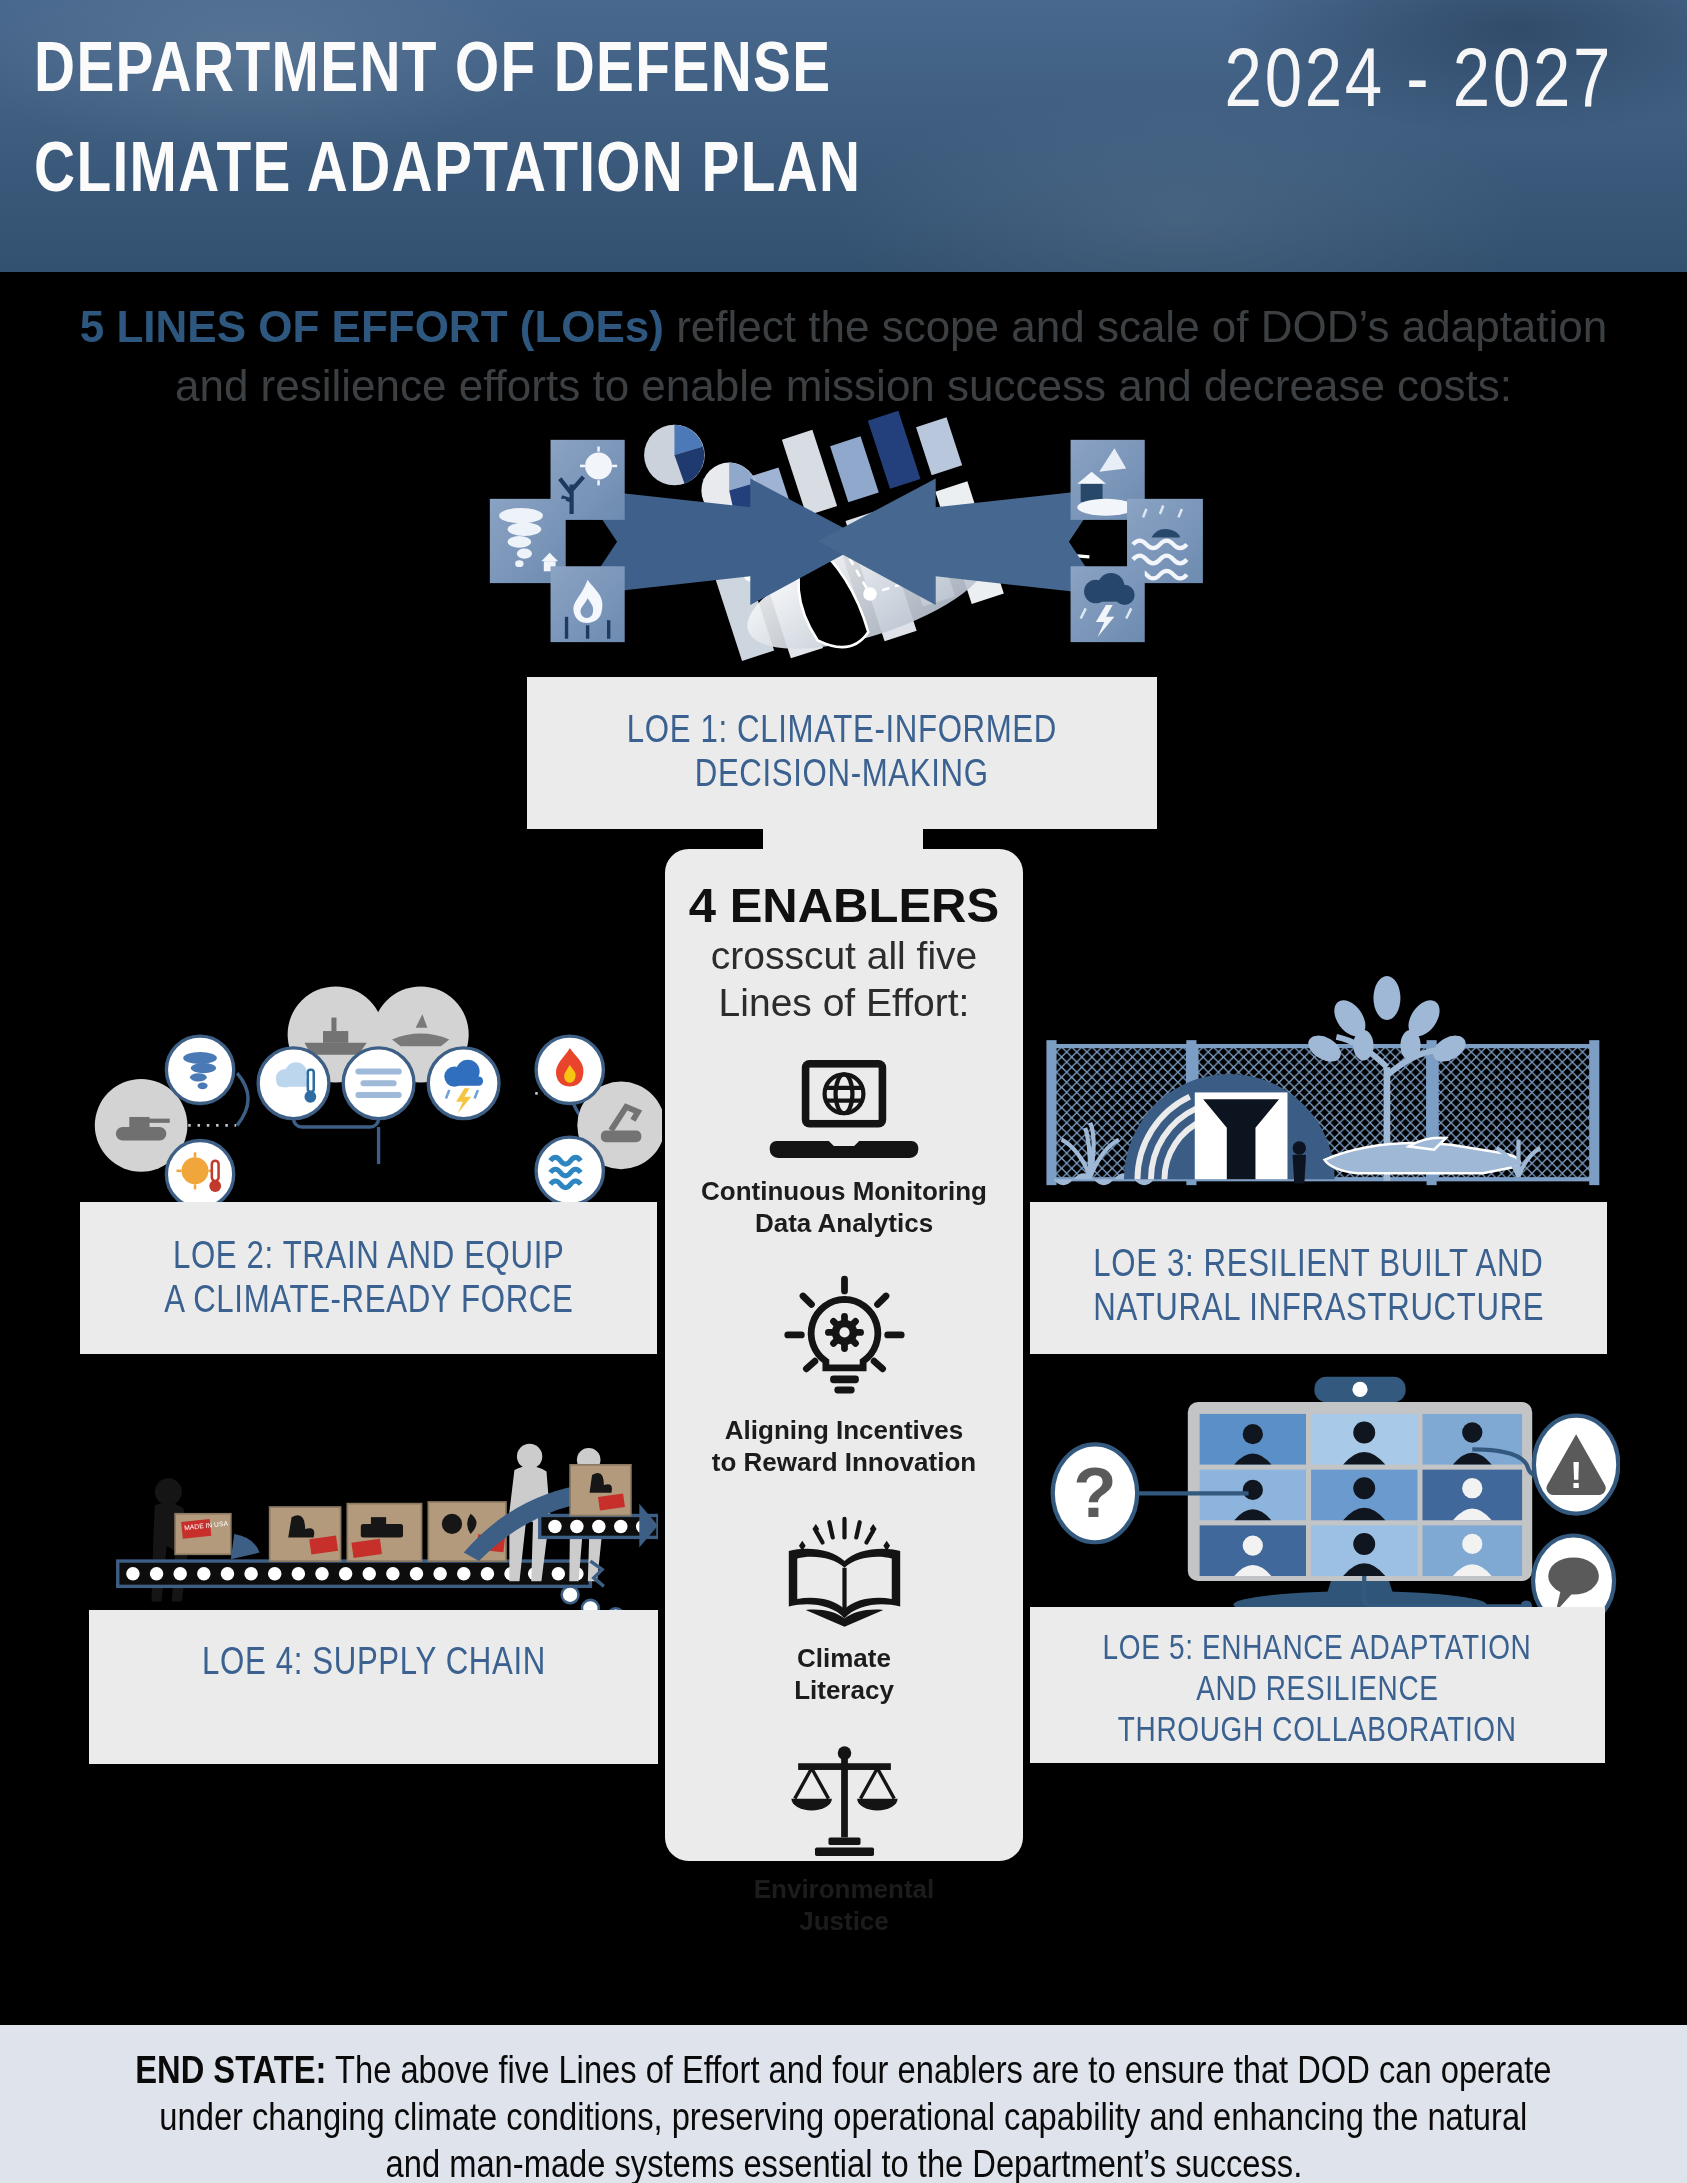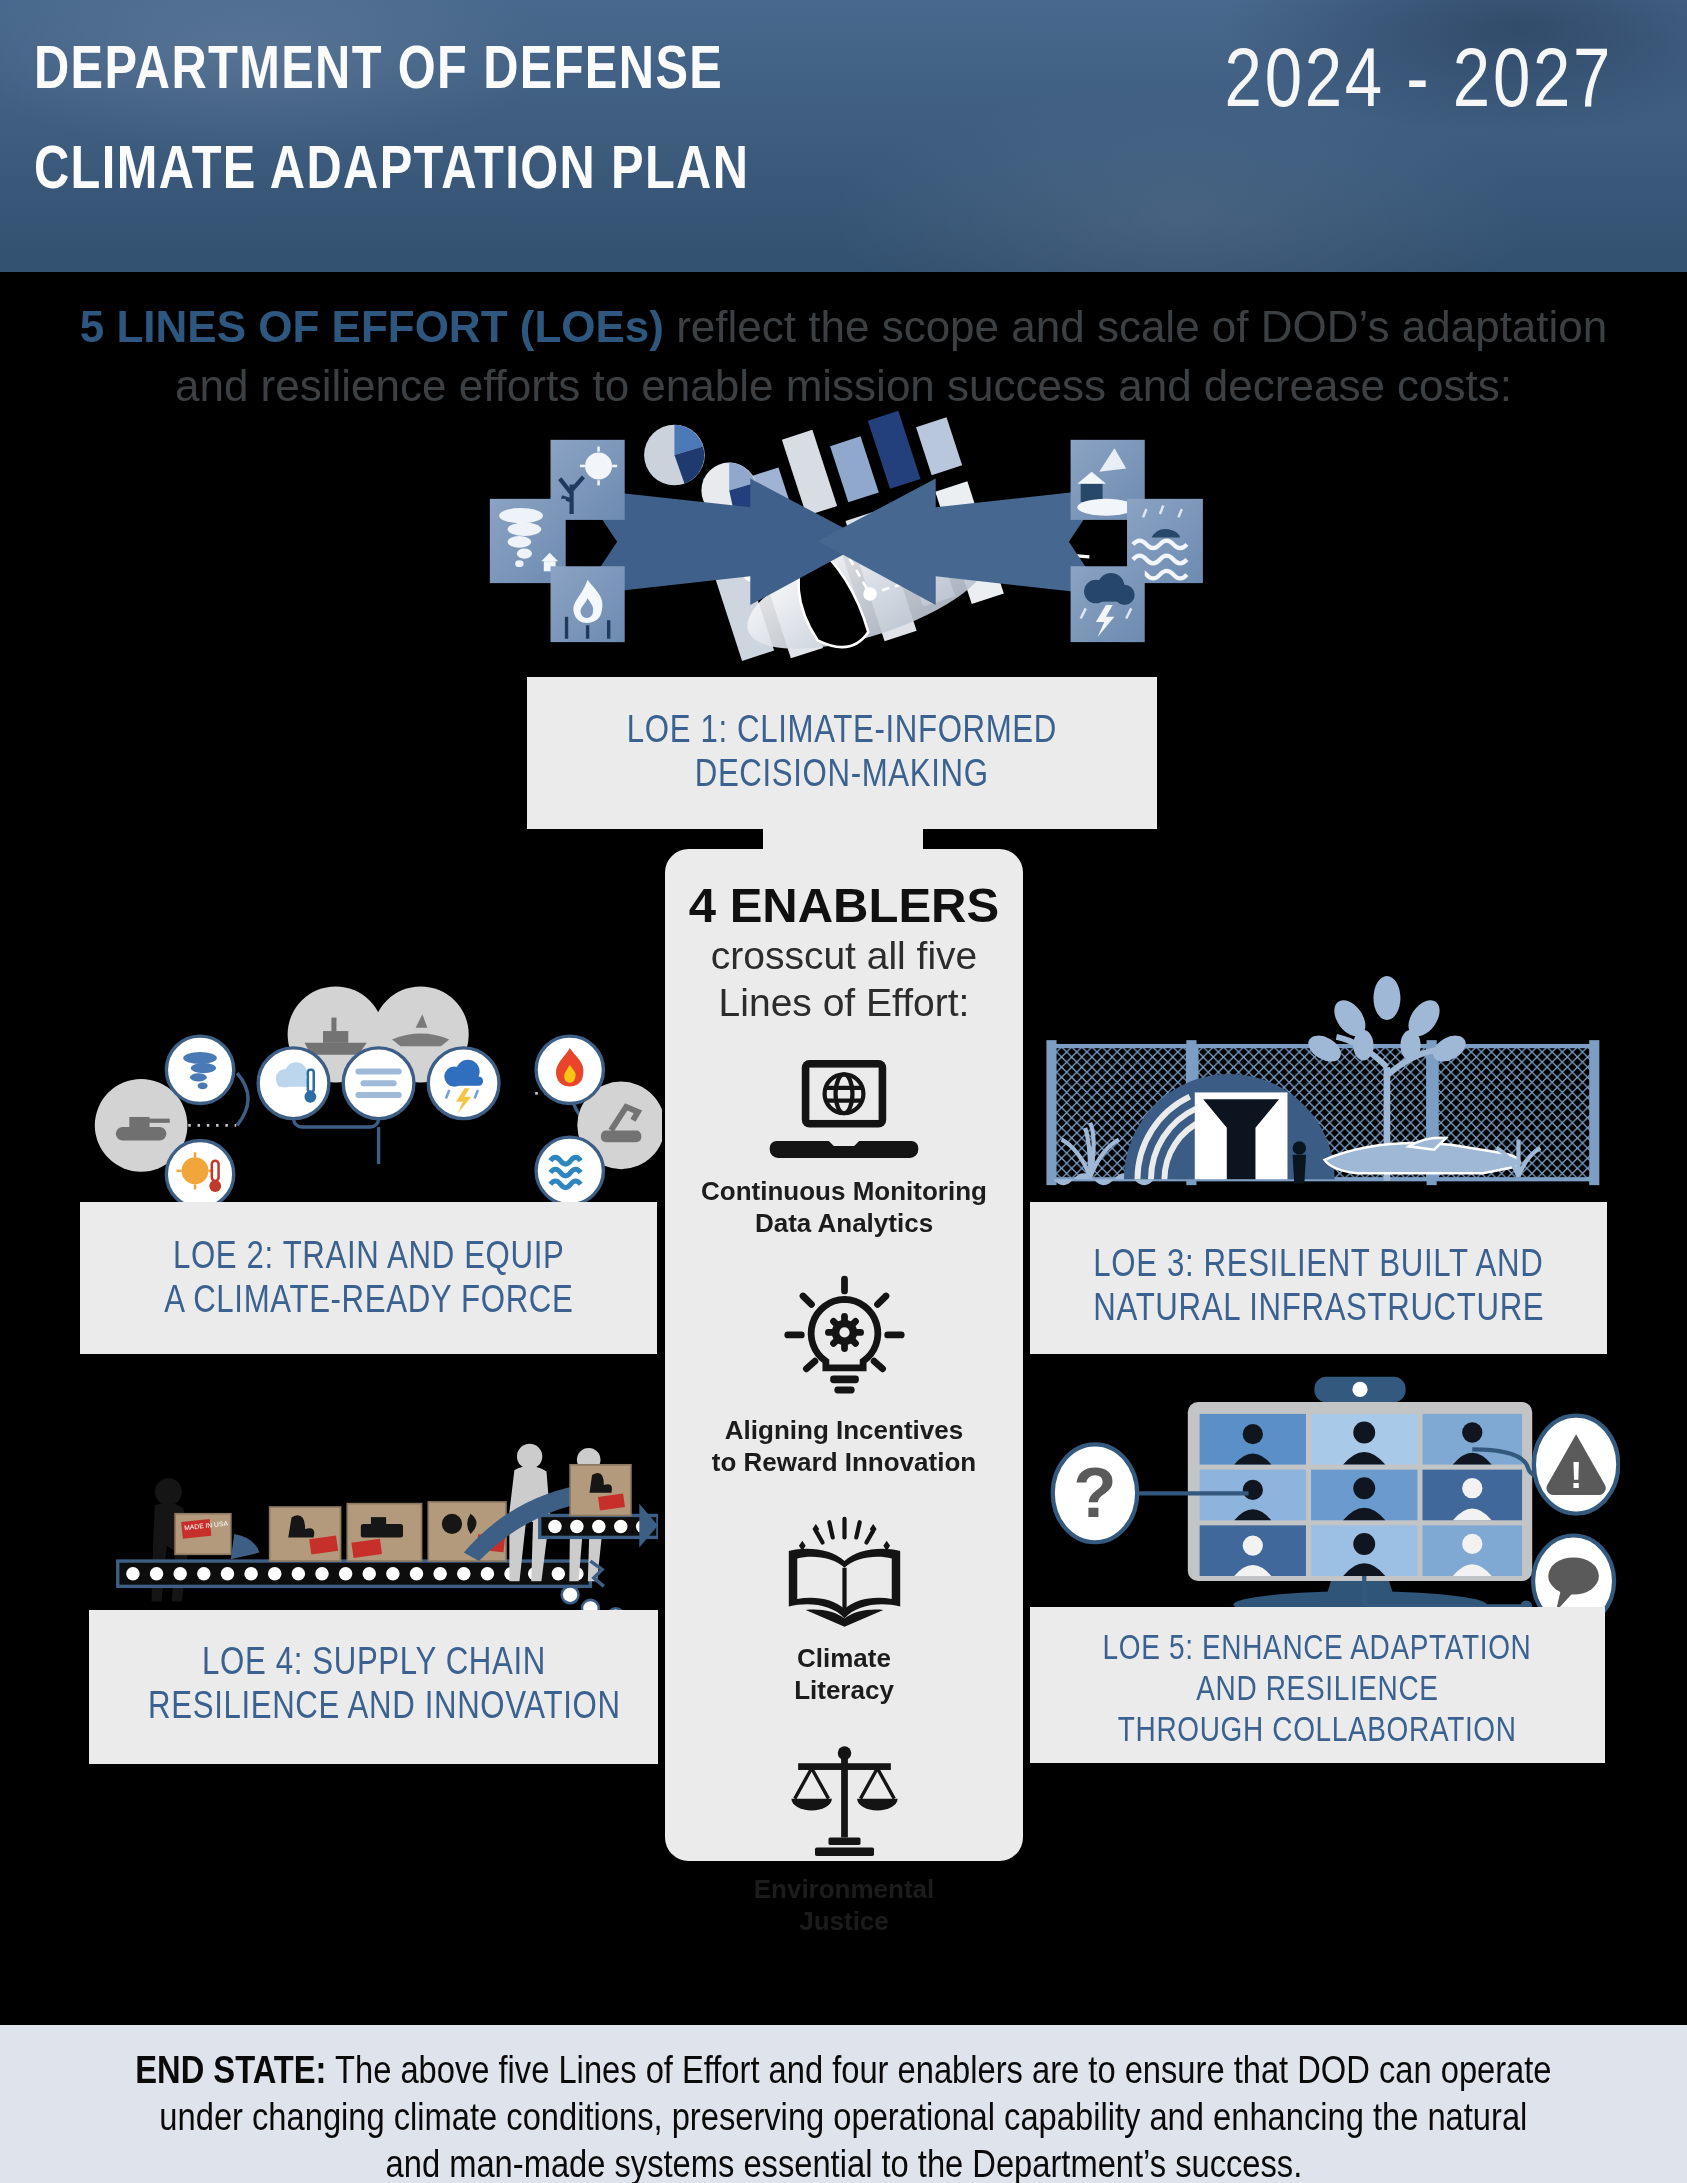--- a/index.html
+++ b/index.html
@@ -9,21 +9,21 @@
   .cond{display:inline-block;transform:scaleX(0.8);transform-origin:50% 50%;white-space:nowrap;}
   .cond90{display:inline-block;transform:scaleX(0.9);transform-origin:50% 50%;white-space:nowrap;}
 
   
   #header{left:0;top:0;width:1687px;height:272px;
     background:
       radial-gradient(ellipse 506px 169px at 15% 20%, rgba(255,255,255,.10), transparent 60%),
       radial-gradient(ellipse 591px 219px at 70% 80%, rgba(255,255,255,.08), transparent 60%),
       radial-gradient(ellipse 422px 152px at 90% 10%, rgba(10,25,45,.35), transparent 70%),
       linear-gradient(180deg,#48688d 0%,#3c5b7d 55%,#32506f 100%);}
-  #title{left:34px;top:17px;color:#fbfbfb;font-weight:700;font-size:61px;line-height:100px;}
+  #title{left:34px;top:17px;color:#fbfbfb;font-weight:700;font-size:71px;line-height:100px;}
   #title .cond{transform-origin:0 50%;letter-spacing:1.7px;}
   #years{right:25px;top:29px;color:#f6f6f6;font-weight:400;font-size:84px;letter-spacing:3.4px;}
 
   
   #intro{left:0;top:297px;width:1687px;text-align:center;font-size:44px;line-height:59px;font-weight:400;}
   #intro .lead{color:#2d577e;font-weight:700;}
   #intro .dim{color:#3c4043;}
 
   
   #loe1-box{left:527px;top:677px;width:630px;height:152px;background:#ebebeb;text-align:center;padding-top:30px;box-sizing:border-box;}
@@ -632,21 +632,20 @@
   <div id="band-loe2" class="band abs">
     <div class="loe-line"><span class="cond">LOE 2: TRAIN AND EQUIP</span></div>
     <div class="loe-line"><span class="cond">A CLIMATE-READY FORCE</span></div>
   </div>
   <div id="band-loe3" class="band abs">
     <div class="loe-line"><span class="cond">LOE 3: RESILIENT BUILT AND</span></div>
     <div class="loe-line"><span class="cond">NATURAL INFRASTRUCTURE</span></div>
   </div>
   <div id="band-loe4" class="band abs">
     <div class="loe-line"><span class="cond">LOE 4: SUPPLY CHAIN</span></div>
-    <div class="loe-line"><span class="cond">RESILIENCE AND INNOVATION</span></div>
   </div>
   <div id="band-loe5" class="band abs">
     <div class="loe-line"><span class="cond">LOE 5: ENHANCE ADAPTATION</span></div>
     <div class="loe-line"><span class="cond">AND RESILIENCE</span></div>
     <div class="loe-line"><span class="cond">THROUGH COLLABORATION</span></div>
   </div>
 
   <div id="endstate" class="abs">
     <div><span class="cond90"><b>END STATE:</b><span>  The above five Lines of Effort and four enablers are to ensure that DOD can operate</span></span></div>
     <div><span class="cond90">under changing climate conditions, preserving operational capability and enhancing the natural</span></div>

